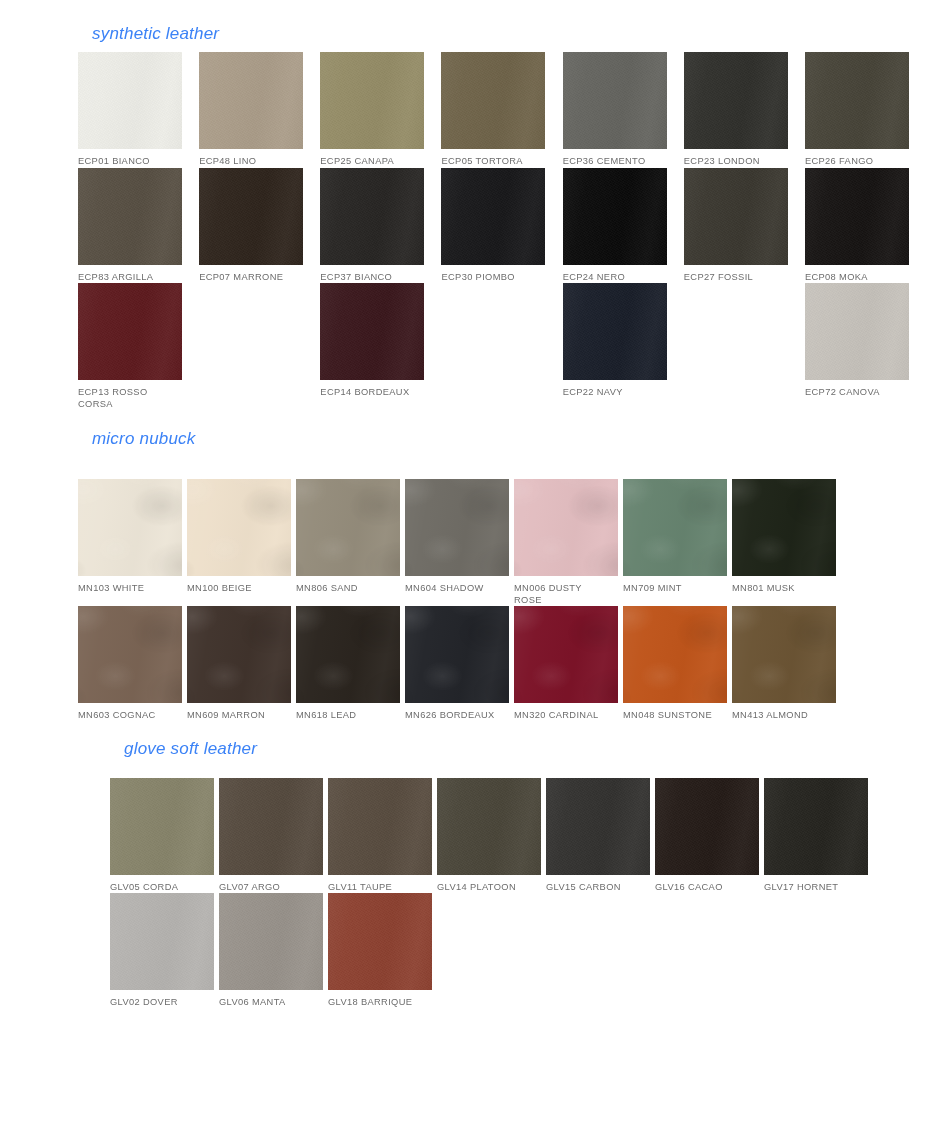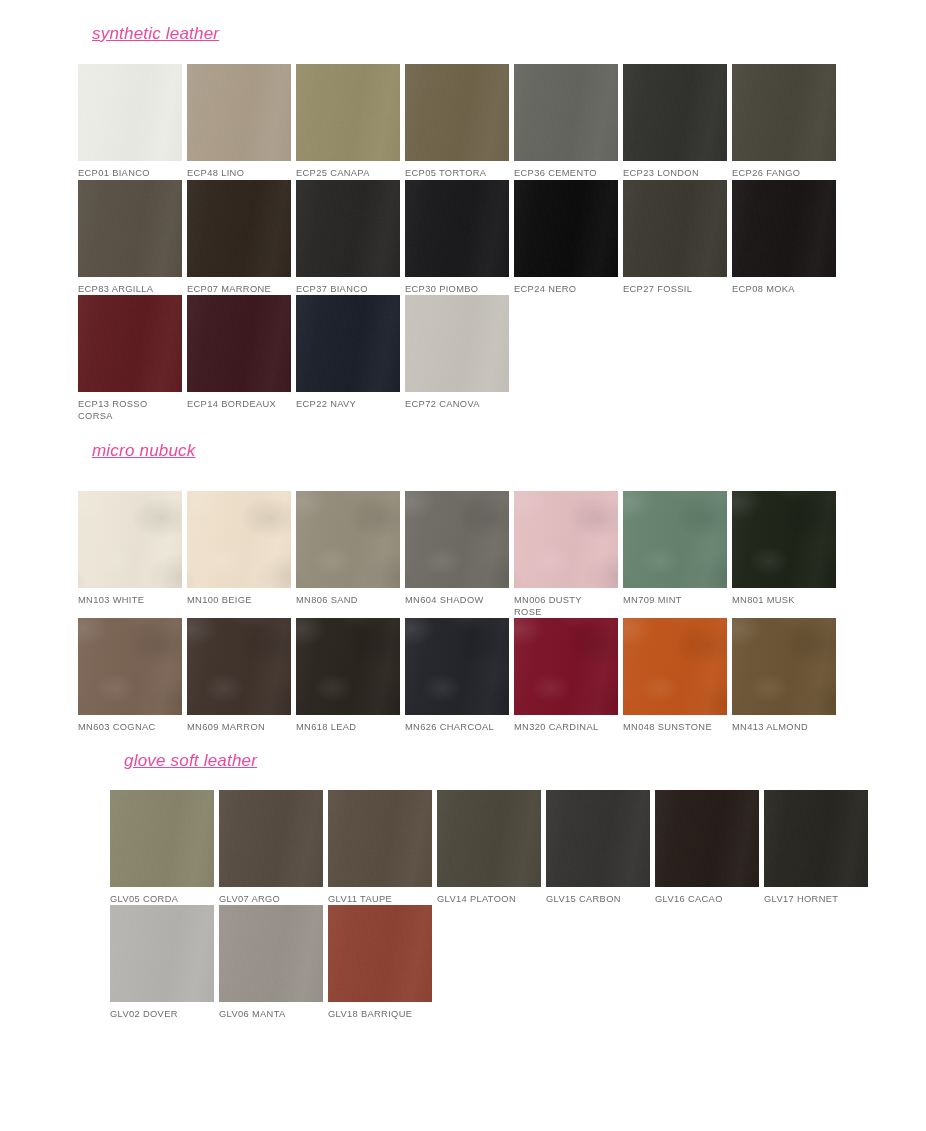--- a/index.html
+++ b/index.html
@@ -22,26 +22,25 @@
     box-sizing: border-box;
   }
 
   
   .section { position: relative; }
   .section-title {
     font-family: "Liberation Sans", sans-serif;
     font-style: italic;
     font-size: 17px;
     font-weight: 400;
-    color: #ec4899;
+    color: #3b82f6;
     letter-spacing: 0.2px;
     padding-left: 92px;
     margin: 0;
     line-height: 20px;
-    text-decoration: underline;
   }
 
   
   .grid {
     padding-left: 78px;
     padding-right: 12px;
     display: flex;
     flex-wrap: wrap;
     gap: 0px;
   }
@@ -109,21 +108,21 @@
     min-height: 11px;
   }
 </style>
 </head>
 <body>
 
 <div class="page">
 
   <div class="section" style="padding-top:24px;">
     <h2 class="section-title">synthetic leather</h2>
-    <div class="grid" style="margin-top:20px;" id="grid-0">
+    <div class="grid" style="margin-top:8px;justify-content:space-between;" id="grid-0">
         <div class="swatch-cell">
           <div class="chip tex-grain" style="background-color: rgb(237, 237, 231);"></div>
           <div class="swatch-label">ECP01 BIANCO</div>
         </div>
         <div class="swatch-cell">
           <div class="chip tex-grain" style="background-color: rgb(171, 157, 137);"></div>
           <div class="swatch-label">ECP48 LINO</div>
         </div>
         <div class="swatch-cell">
           <div class="chip tex-grain" style="background-color: rgb(148, 140, 102);"></div>
@@ -232,21 +231,21 @@
         <div class="swatch-cell">
           <div class="chip tex-nubuck" style="background-color: rgb(64, 51, 44);"></div>
           <div class="swatch-label">MN609 MARRON</div>
         </div>
         <div class="swatch-cell">
           <div class="chip tex-nubuck" style="background-color: rgb(43, 37, 31);"></div>
           <div class="swatch-label">MN618 LEAD</div>
         </div>
         <div class="swatch-cell">
           <div class="chip tex-nubuck" style="background-color: rgb(35, 37, 42);"></div>
-          <div class="swatch-label">MN626 CHARCOAL</div>
+          <div class="swatch-label">MN626 BORDEAUX</div>
         </div>
         <div class="swatch-cell">
           <div class="chip tex-nubuck" style="background-color: rgb(124, 19, 40);"></div>
           <div class="swatch-label">MN320 CARDINAL</div>
         </div>
         <div class="swatch-cell">
           <div class="chip tex-nubuck" style="background-color: rgb(191, 85, 27);"></div>
           <div class="swatch-label">MN048 SUNSTONE</div>
         </div>
         <div class="swatch-cell">

